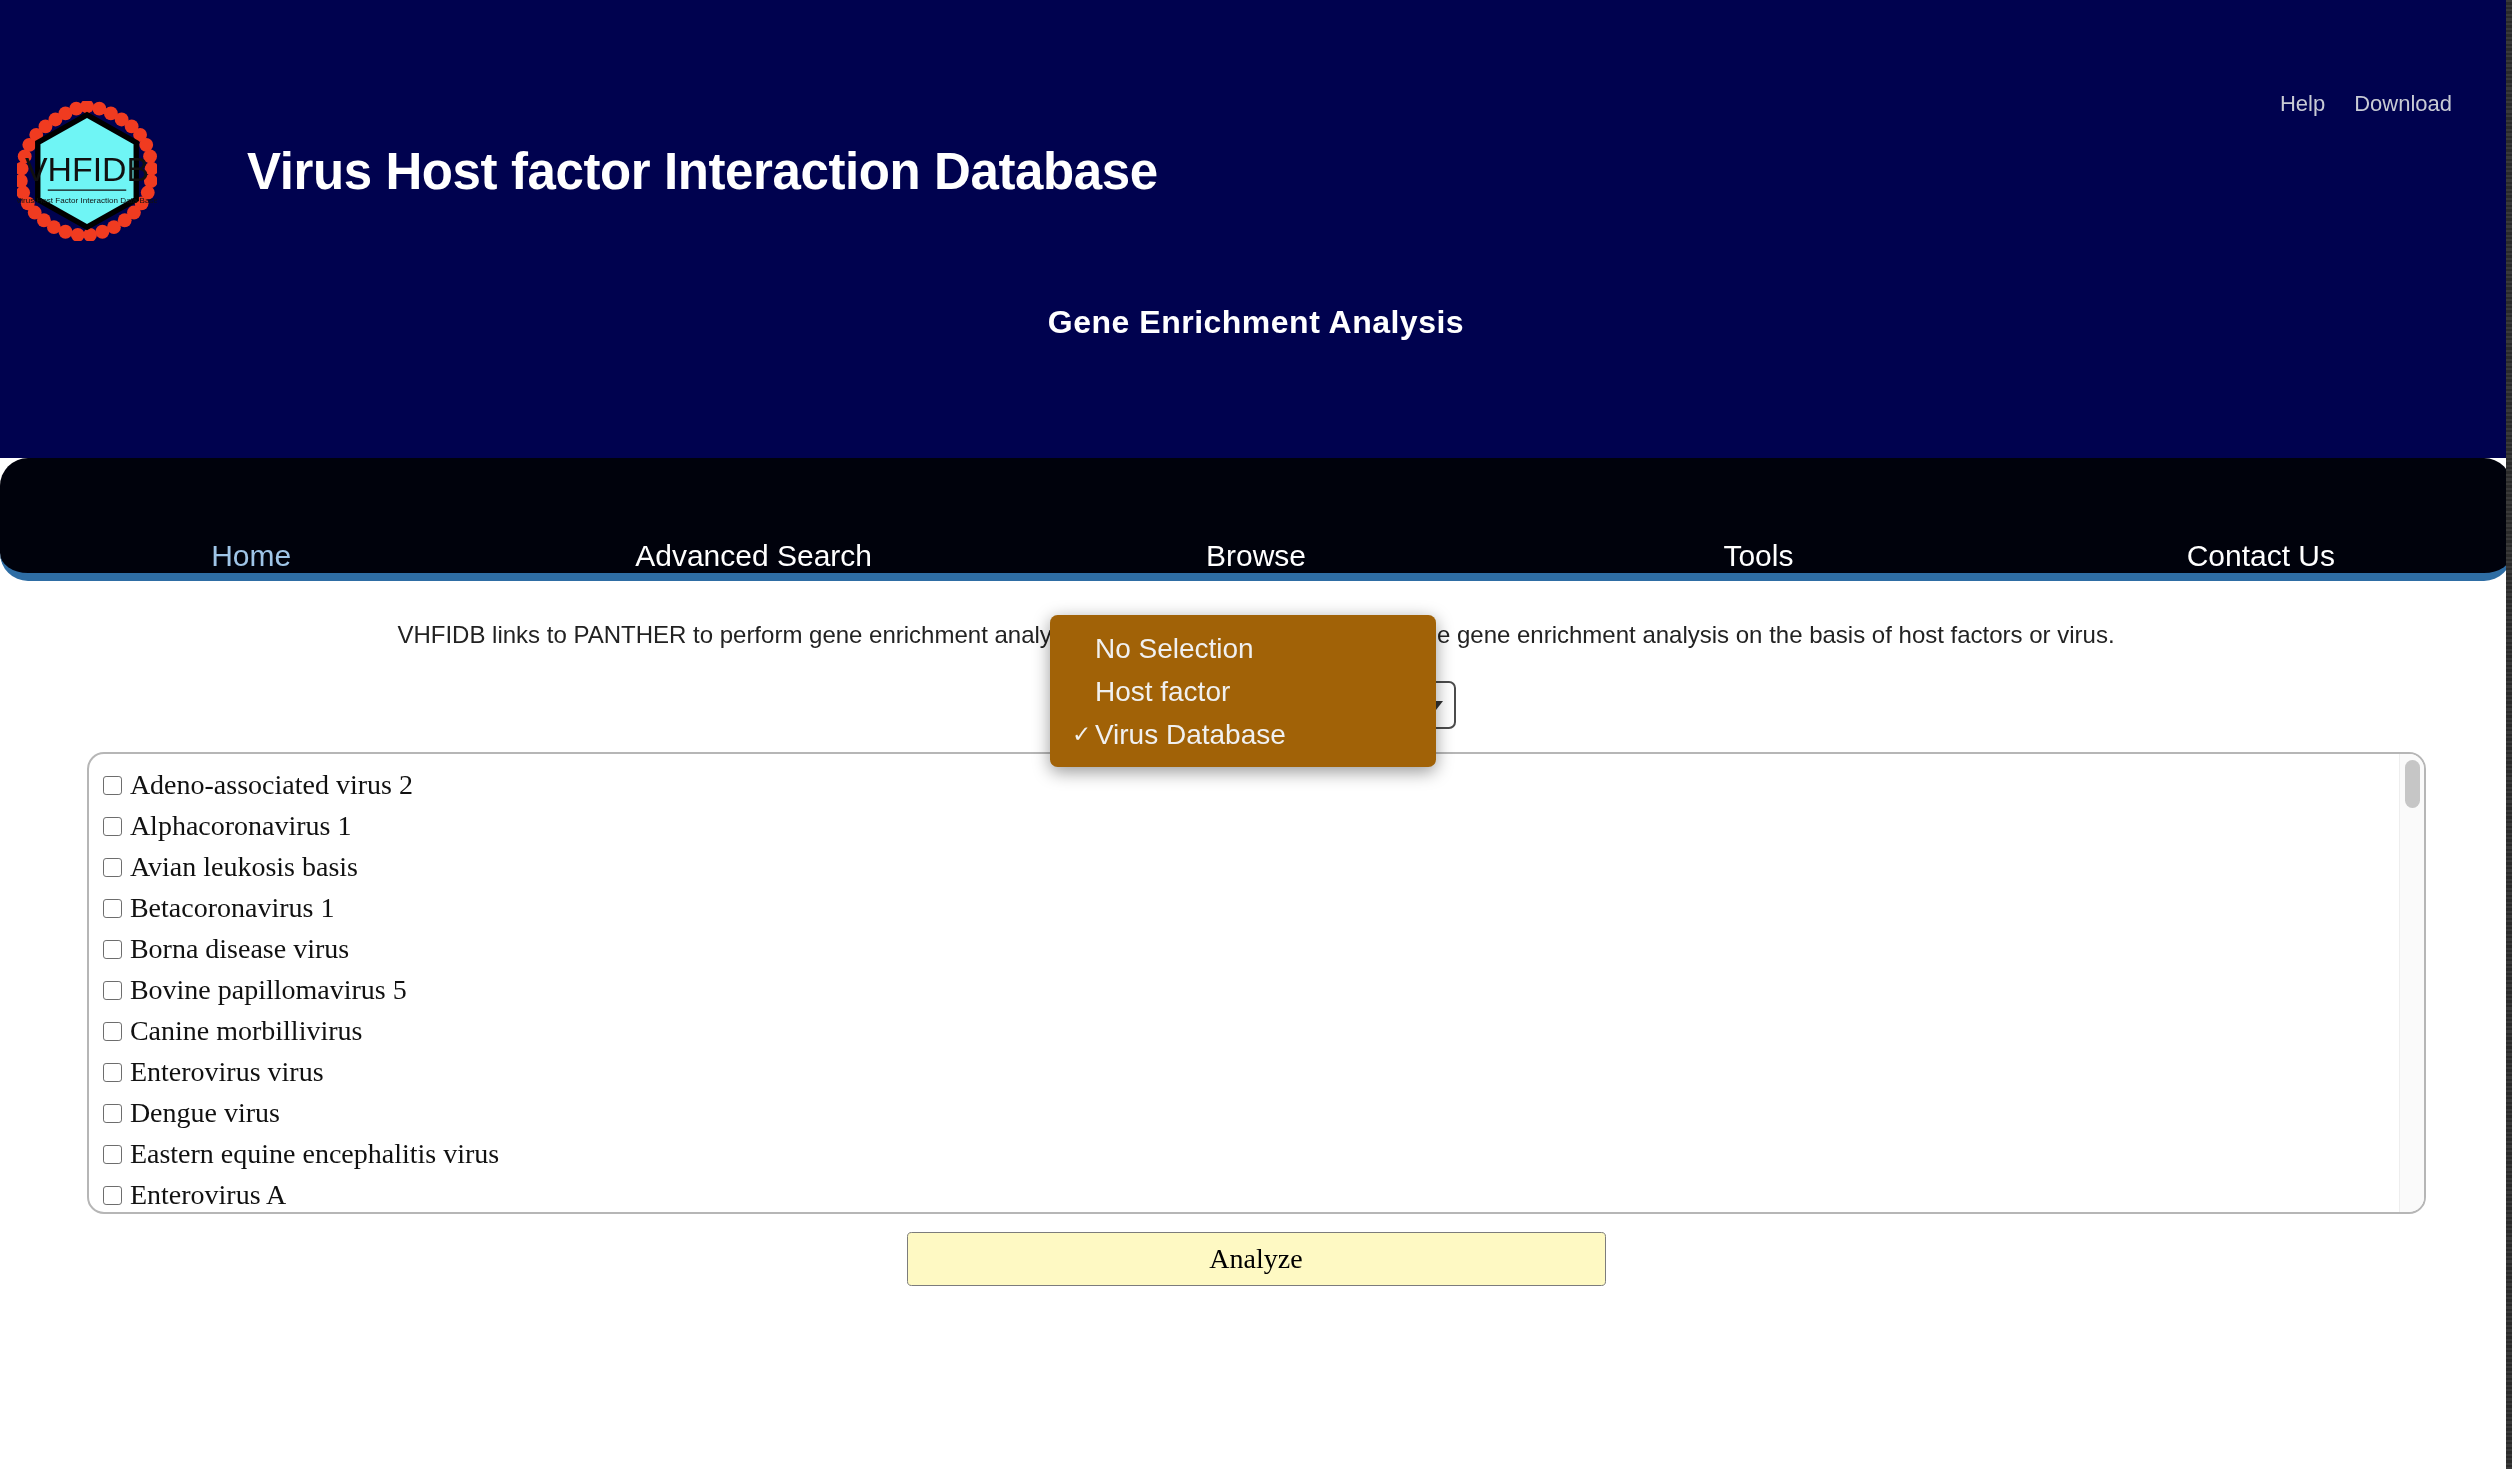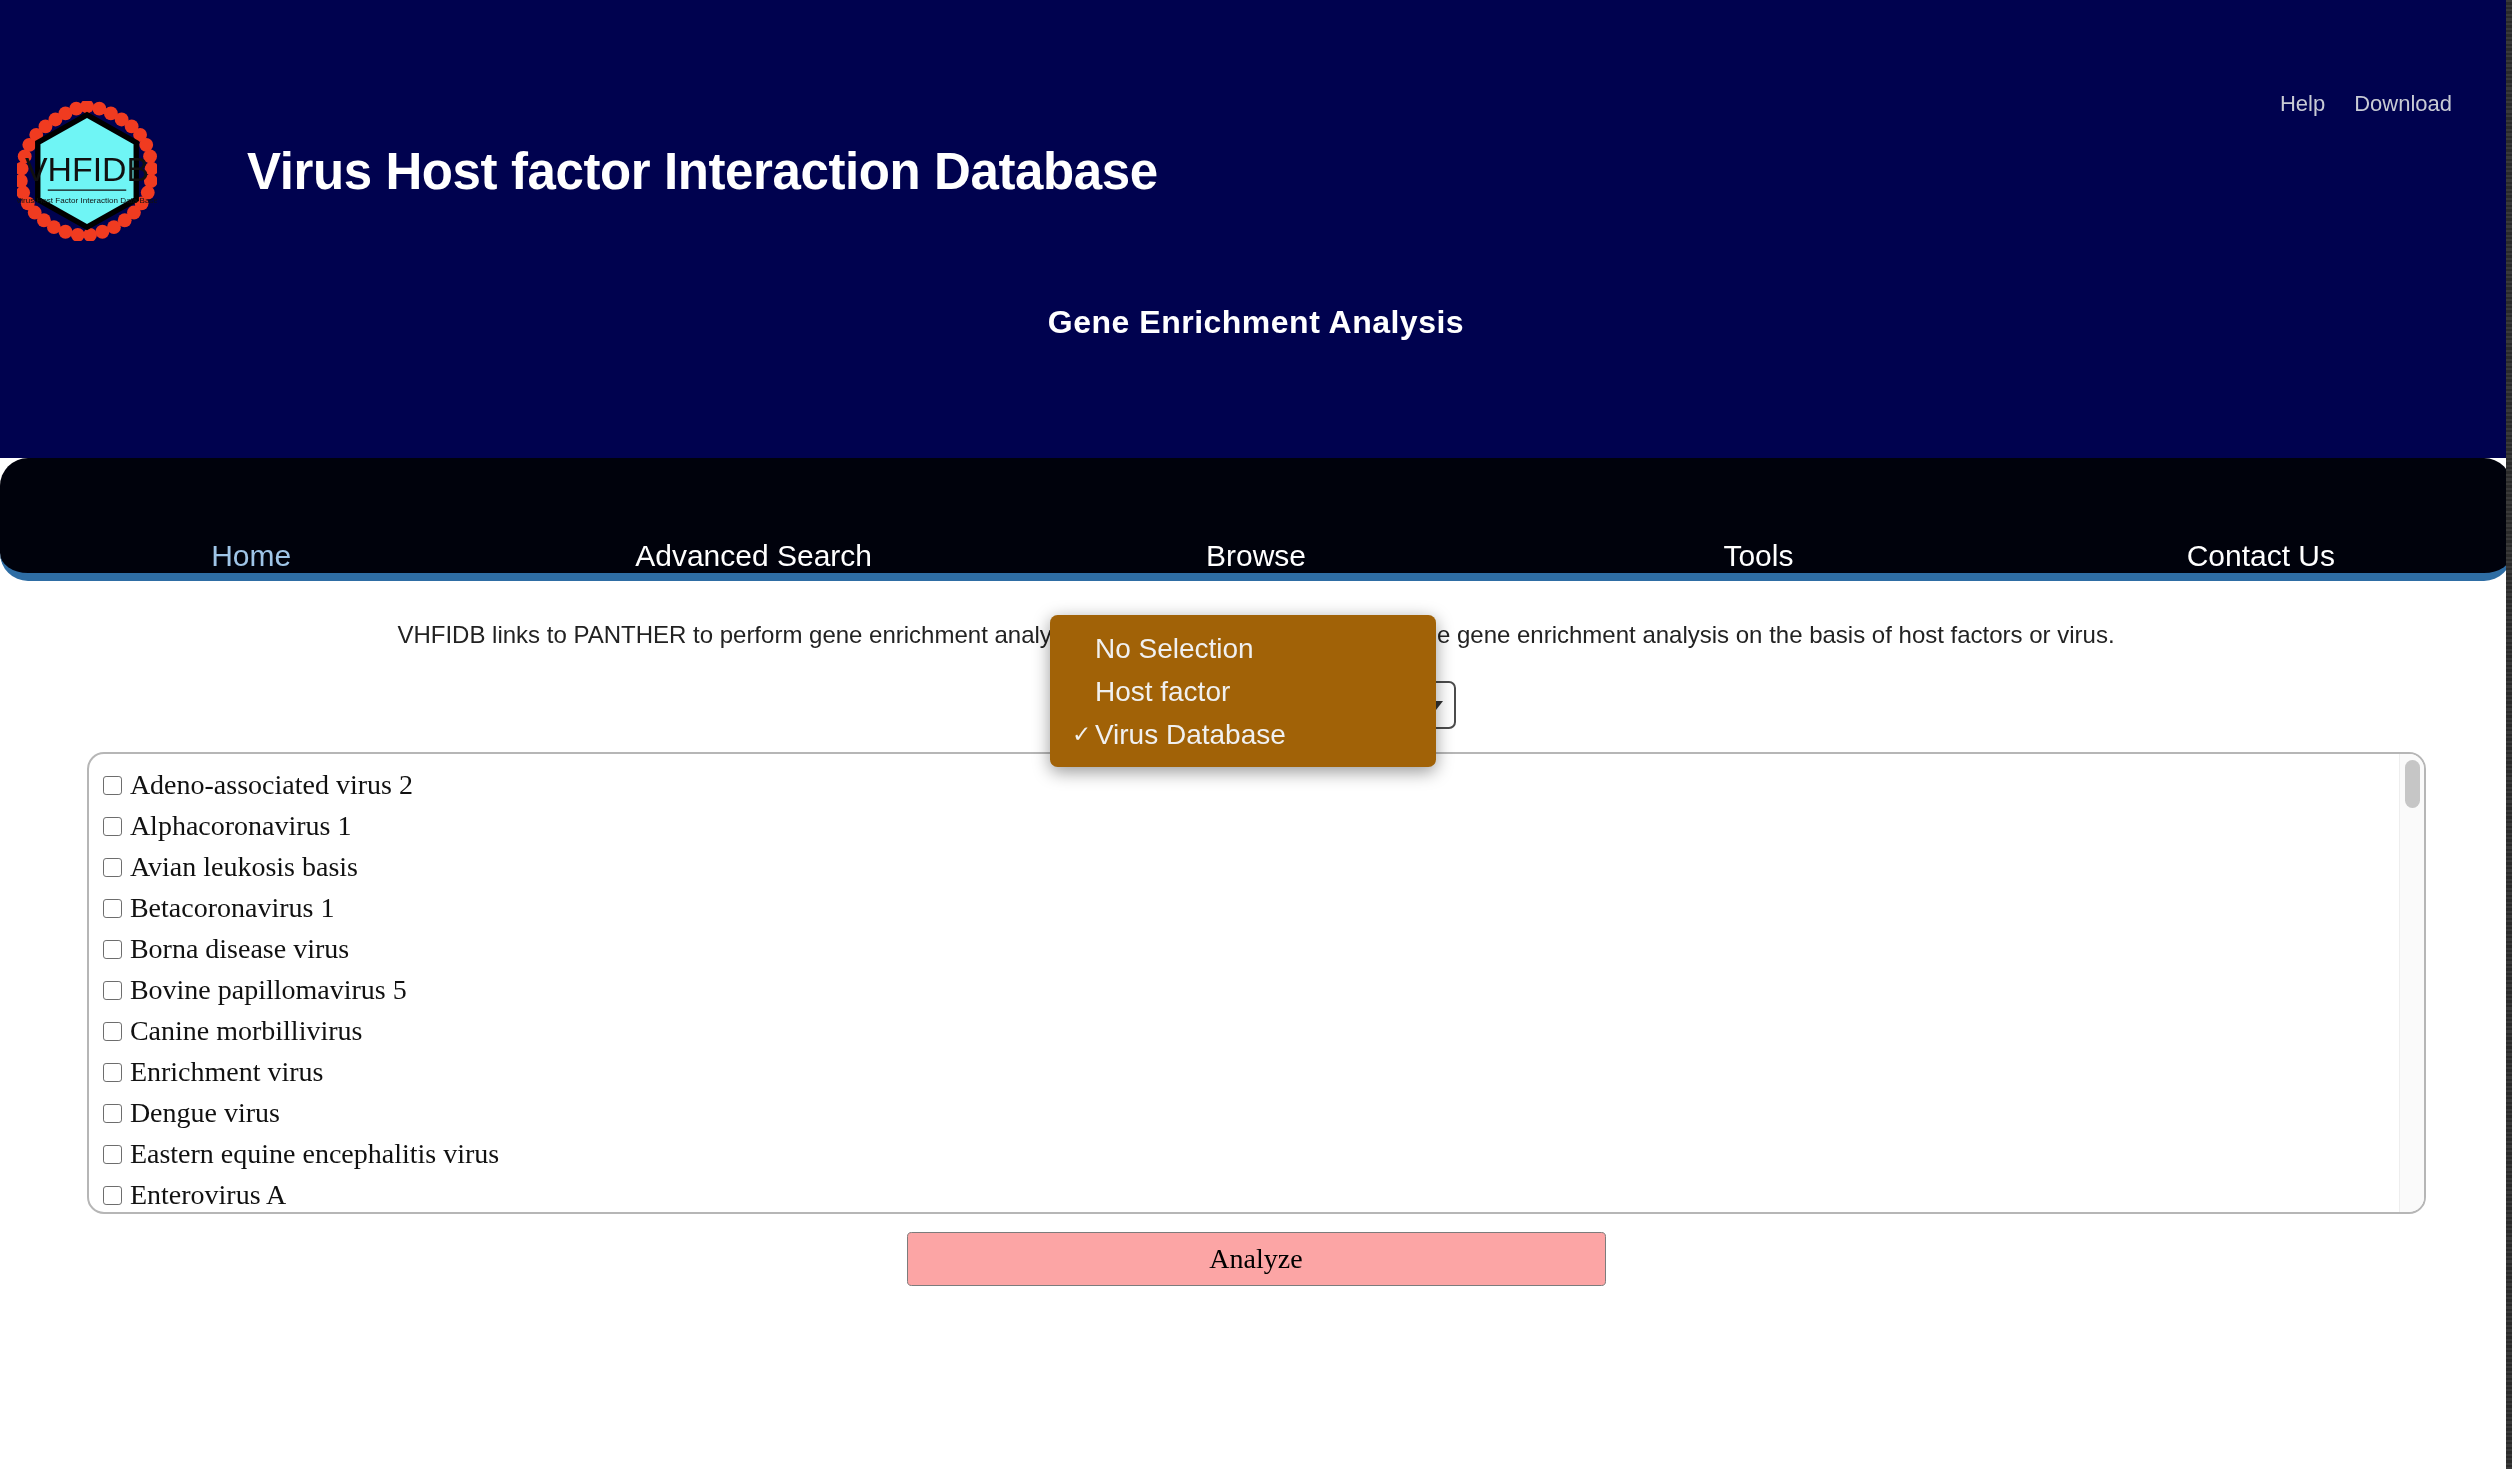--- a/index.html
+++ b/index.html
@@ -222,21 +222,21 @@
     background: #c6c6c6;
     border-radius: 7.7px;
     cursor: pointer;
   }
 
   
   .analyze-wrap { width: 100%; text-align: center; margin-top: 17.6px; }
   .analyze-btn {
     width: 699px;
     height: 54px;
-    background: #fca5a5;
+    background: #fef9c3;
     border: 1.5px solid #7c7c7c;
     border-radius: 4.6px;
     font-family: "Liberation Serif", serif;
     font-size: 28px;
     color: #000000;
     cursor: pointer;
   }
 
   
   .page-edge {
@@ -372,21 +372,21 @@
       <div class="opt-row">
         <span class="opt-box"></span>
         <span class="opt-label">Bovine papillomavirus 5</span>
       </div>
       <div class="opt-row">
         <span class="opt-box"></span>
         <span class="opt-label">Canine morbillivirus</span>
       </div>
       <div class="opt-row">
         <span class="opt-box"></span>
-        <span class="opt-label">Enrichment virus</span>
+        <span class="opt-label">Enterovirus virus</span>
       </div>
       <div class="opt-row">
         <span class="opt-box"></span>
         <span class="opt-label">Dengue virus</span>
       </div>
       <div class="opt-row">
         <span class="opt-box"></span>
         <span class="opt-label">Eastern equine encephalitis virus</span>
       </div>
       <div class="opt-row">

